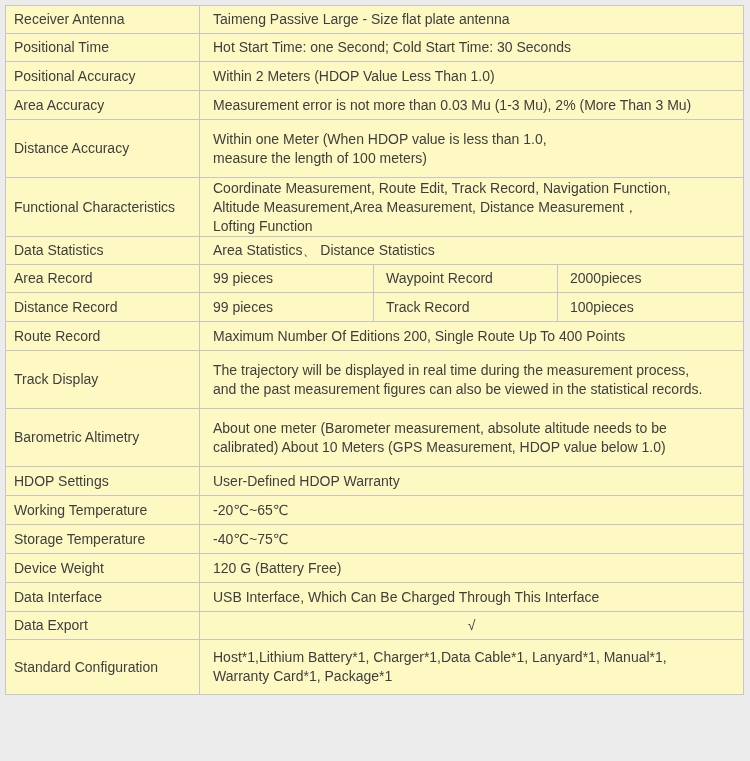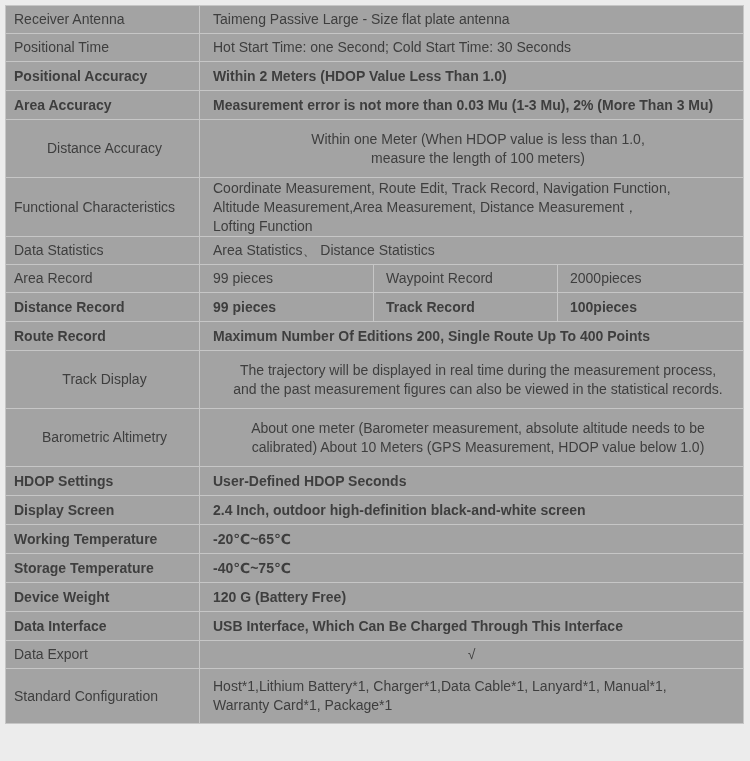--- a/index.html
+++ b/index.html
@@ -15,39 +15,39 @@
     background: #ececec;
     overflow: hidden;
   }
   table.spec {
     position: absolute;
     left: 5px;
     top: 5px;
     width: 738px;
     border-collapse: collapse;
     table-layout: fixed;
-    background: #a3a3a3;
+    background: #fef9c3;
   }
   table.spec td {
     border: 1px solid #c6c6c6;
     color: #3e3e3e;
     font-size: 14px;
     line-height: 19px;
     vertical-align: middle;
     white-space: pre-line;
     overflow: hidden;
   }
   td.lbl { padding-left: 8px;  padding-right: 4px; }
   td.val { padding-left: 13px; padding-right: 0; }
   td.val2 { padding-left: 12px; padding-right: 20px; }
   td.center { text-align: center; padding-left: 0; }
   tr.h28 { height: 28px; }
-  tr.h29 { height: 29px; font-weight: bold; }
+  tr.h29 { height: 29px; }
   tr.h55 { height: 55px; }
-  tr.h58 { height: 58px; text-align: center; }
+  tr.h58 { height: 58px; }
   tr.h59 { height: 59px; }
 </style>
 </head>
 <body>
 
 <div class="page">
   <table class="spec">
     <colgroup>
       <col style="width:194px">
       <col style="width:174px">
@@ -107,25 +107,21 @@
         <td class="val" colspan="3">The trajectory will be displayed in real time during the measurement process,
 and the past measurement figures can also be viewed in the statistical records.</td>
       </tr>
       <tr class="h58">
         <td class="lbl">Barometric Altimetry</td>
         <td class="val" colspan="3">About one meter (Barometer measurement, absolute altitude needs to be
 calibrated) About 10 Meters (GPS Measurement, HDOP value below 1.0)</td>
       </tr>
       <tr class="h29">
         <td class="lbl">HDOP Settings</td>
-        <td class="val" colspan="3">User-Defined HDOP Seconds</td>
-      </tr>
-      <tr class="h29">
-        <td class="lbl">Display Screen</td>
-        <td class="val" colspan="3">2.4 Inch, outdoor high-definition black-and-white screen</td>
+        <td class="val" colspan="3">User-Defined HDOP Warranty</td>
       </tr>
       <tr class="h29">
         <td class="lbl">Working Temperature</td>
         <td class="val" colspan="3">-20℃~65℃</td>
       </tr>
       <tr class="h29">
         <td class="lbl">Storage Temperature</td>
         <td class="val" colspan="3">-40℃~75℃</td>
       </tr>
       <tr class="h29">

